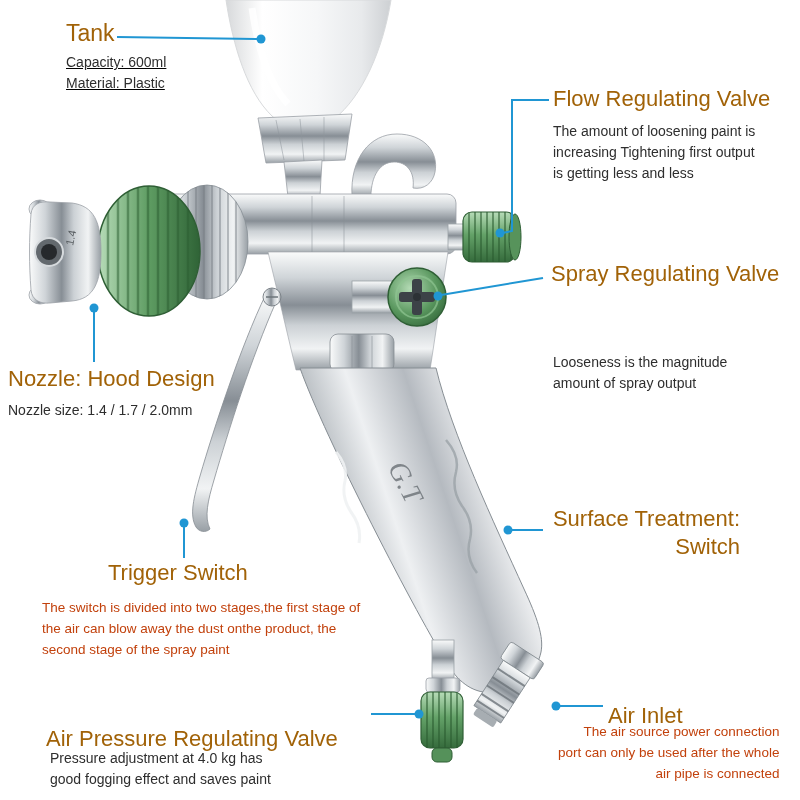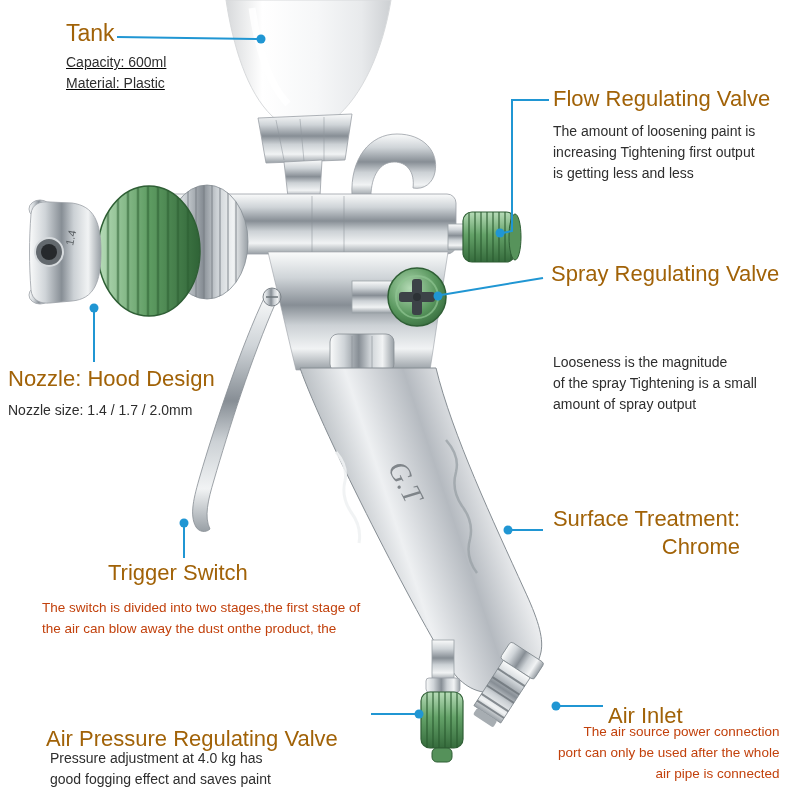--- a/index.html
+++ b/index.html
@@ -286,42 +286,42 @@
       <div class="body-txt">The amount of loosening paint is</div>
       <div class="body-txt">increasing Tightening first output</div>
       <div class="body-txt">is getting less and less</div>
     </div>
   </div>
 
   <div>
     <div class="abs title spray-title">Spray Regulating Valve</div>
     <div class="abs spray-desc">
       <div class="body-txt">Looseness is the magnitude</div>
-      <div class="body-txt">of the spray Tightening is a small</div>
       <div class="body-txt">amount of spray output</div>
     </div>
   </div>
 
   <div>
     <div class="abs title nozzle-title">Nozzle: Hood Design</div>
     <div class="abs body-txt nozzle-desc">Nozzle size: 1.4 / 1.7 / 2.0mm</div>
   </div>
 
   <div>
     <div class="abs title surface-title">
       <div>Surface Treatment:</div>
-      <div>Chrome</div>
+      <div>Switch</div>
     </div>
   </div>
 
   <div>
     <div class="abs title trigger-title">Trigger Switch</div>
     <div class="abs trigger-desc">
       <div class="small-txt">The switch is divided into two stages,the first stage of</div>
       <div class="small-txt">the air can blow away the dust onthe product, the</div>
+      <div class="small-txt">second stage of the spray paint</div>
     </div>
   </div>
 
   <div>
     <div class="abs title airp-title">Air Pressure Regulating Valve</div>
     <div class="abs airp-desc">
       <div class="body-txt">Pressure adjustment at 4.0 kg has</div>
       <div class="body-txt">good fogging effect and saves paint</div>
     </div>
   </div>

